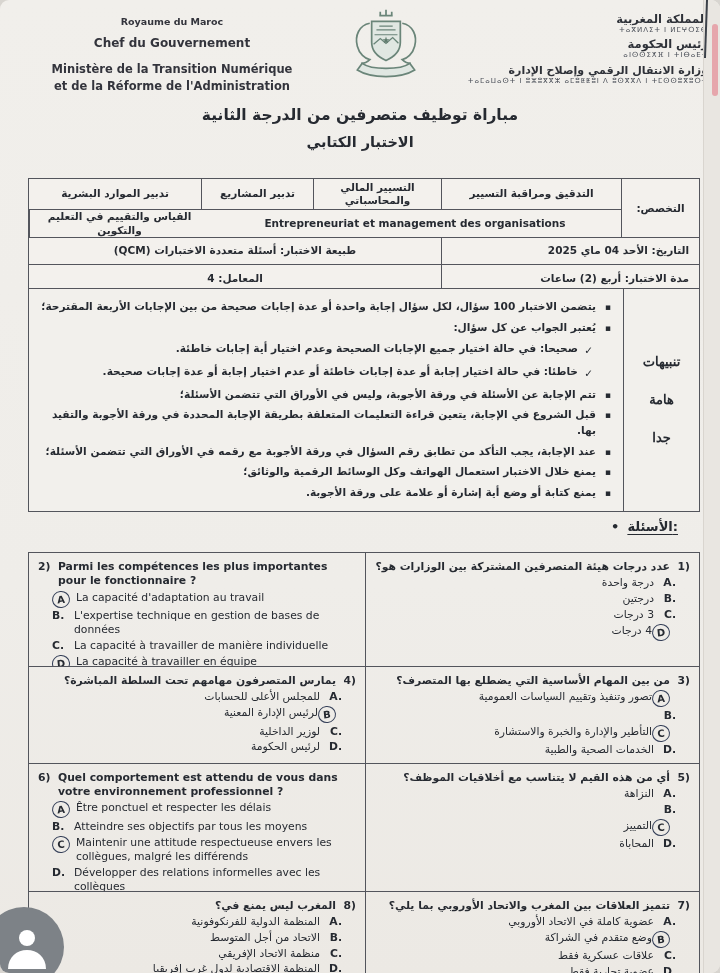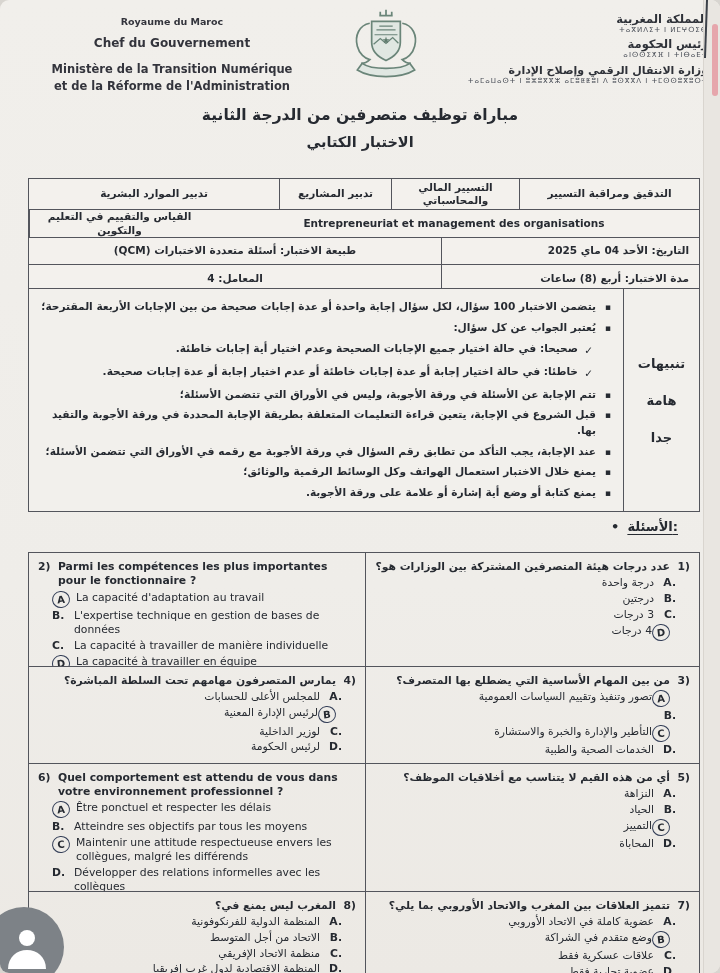--- a/index.html
+++ b/index.html
@@ -50,21 +50,21 @@
   .w258{width:258px;flex-shrink:0;}
   .grow{flex:1;}
   .cell-start{justify-content:flex-start;padding-inline-start:10px;text-align:start;}
   .fr{direction:ltr;font-weight:600;font-size:10.5px;}
 
   
   .notices{position:absolute;left:28px;top:288px;width:672px;height:224px;border:1.3px solid #53555c;
         box-sizing:border-box;display:flex;background:#f2f0ec;}
   .n-label{width:76px;flex-shrink:0;border-inline-end:1.2px solid #53555c;display:flex;
         flex-direction:column;align-items:center;justify-content:center;gap:22px;
-        font-size:13px;font-weight:700;box-sizing:border-box;}
+        font-size:13px;font-weight:700;box-sizing:border-box;font-family:Liberation Serif, serif;}
   .n-content{flex:1;display:flex;flex-direction:column;justify-content:center;gap:5.5px;
         padding:6px 12px 6px 8px;font-size:10.6px;font-weight:600;line-height:1.45;box-sizing:border-box;}
   .n-item{display:flex;}
   .n-item .marker{width:15px;flex-shrink:0;font-size:9px;padding-top:2px;}
   .n-item.lvl1{margin-inline-start:18px;}
   .n-item.lvl1 .marker{font-size:10.5px;}
 
   
   .q-heading{position:absolute;top:519px;right:42px;font-size:13px;font-weight:700;display:flex;gap:8px;}
   .q-heading .hl{text-decoration:underline;text-underline-offset:3px;}
@@ -130,39 +130,40 @@
     <div class="tif">ⵜⴰⵎⴰⵡⴰⵙⵜ ⵏ ⵓⵣⵓⴳⴳⵣ ⴰⵎⵓⵟⵟⵓⵏ ⴷ ⵓⵙⴳⴳⴷ ⵏ ⵜⵎⵙⵙⵓⴳⵓⵔⵜ</div>
   </div>
 
   <div class="title">
     <div class="t1">مباراة توظيف متصرفين من الدرجة الثانية</div>
     <div class="t2">الاختبار الكتابي</div>
   </div>
 
   <div class="info-table" dir="rtl">
     <div class="it-top bb">
+      <div class="it-label">التخصص:</div>
       <div class="it-topmain">
         <div class="row it-r1 bb">
           <div class="cell bie w180">التدقيق ومراقبة التسيير</div>
           <div class="cell bie w128">التسيير المالي والمحاسباتي</div>
           <div class="cell bie w112">تدبير المشاريع</div>
           <div class="cell grow">تدبير الموارد البشرية</div>
         </div>
         <div class="row it-r2">
           <div class="cell grow fr">Entrepreneuriat et management des organisations</div>
           <div class="cell bie w180">القياس والتقييم في التعليم والتكوين</div>
         </div>
       </div>
     </div>
     <div class="row it-r3 bb">
       <div class="cell bie w258 cell-start">التاريخ: الأحد 04 ماي 2025</div>
       <div class="cell grow">طبيعة الاختبار: أسئلة متعددة الاختبارات (QCM)</div>
     </div>
     <div class="row it-r4">
-      <div class="cell bie w258 cell-start">مدة الاختبار: أربع (8) ساعات</div>
+      <div class="cell bie w258 cell-start">مدة الاختبار: أربع (2) ساعات</div>
       <div class="cell grow">المعامل: 4</div>
     </div>
   </div>
 
   <div class="notices" dir="rtl">
     <div class="n-label">
       <span>تنبيهات</span>
       <span>هامة</span>
       <span>جدا</span>
     </div>
@@ -344,21 +345,20 @@
             <span class="qnum">5)</span>
             <span class="qtext">أي من هذه القيم لا يتناسب مع أخلاقيات الموظف؟</span>
           </div>
         <div class="opts">
           <div class="opt">
               <span class="letter">A.</span>
               <span class="otext">النزاهة</span>
             </div>
           <div class="opt">
               <span class="letter">B.</span>
-              <span class="otext">الحياد</span>
             </div>
           <div class="opt">
               <span class="letter circled">C</span>
               <span class="otext">التمييز</span>
             </div>
           <div class="opt">
               <span class="letter">D.</span>
               <span class="otext">المحاباة</span>
             </div>
         </div>

